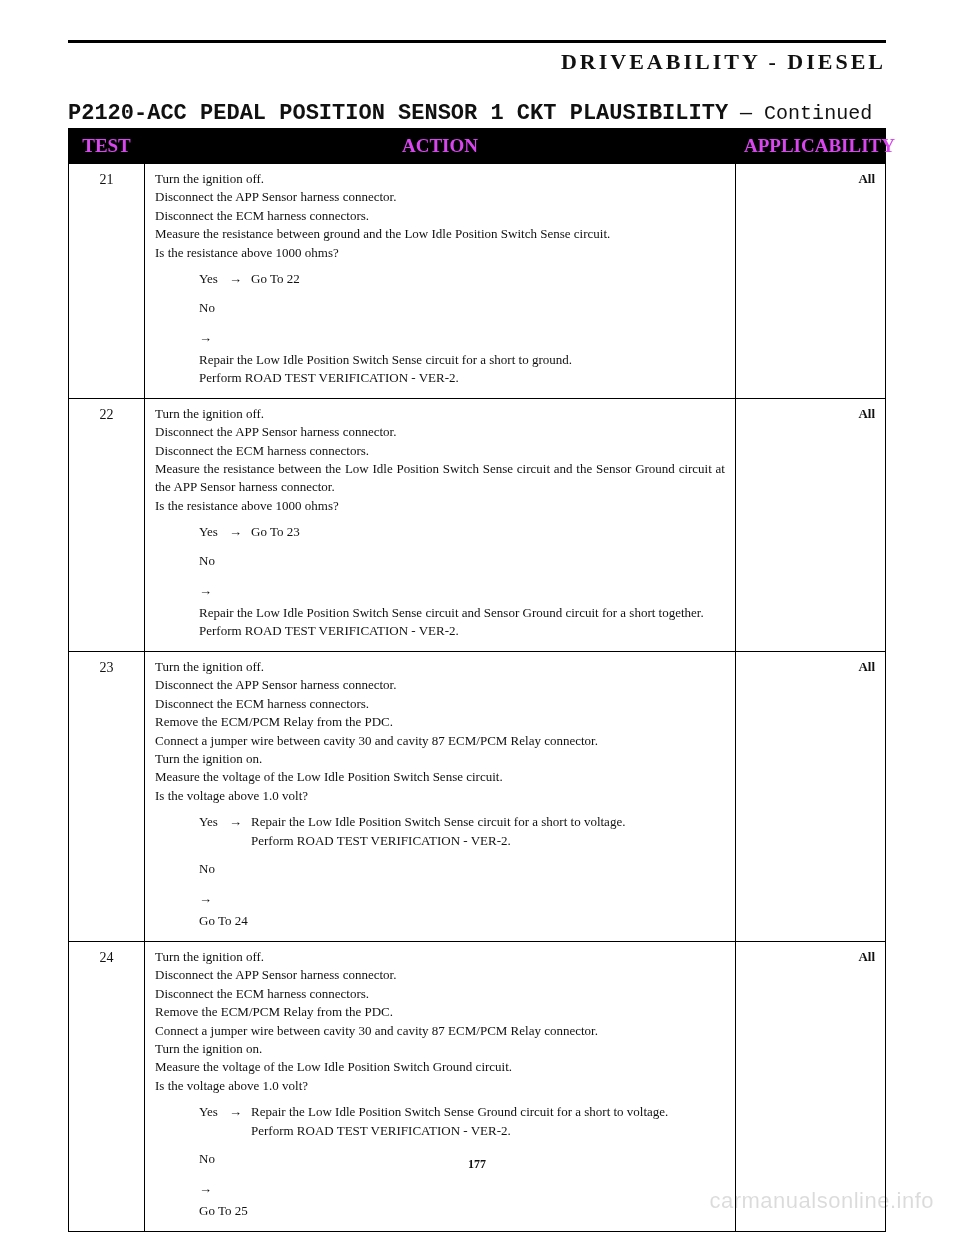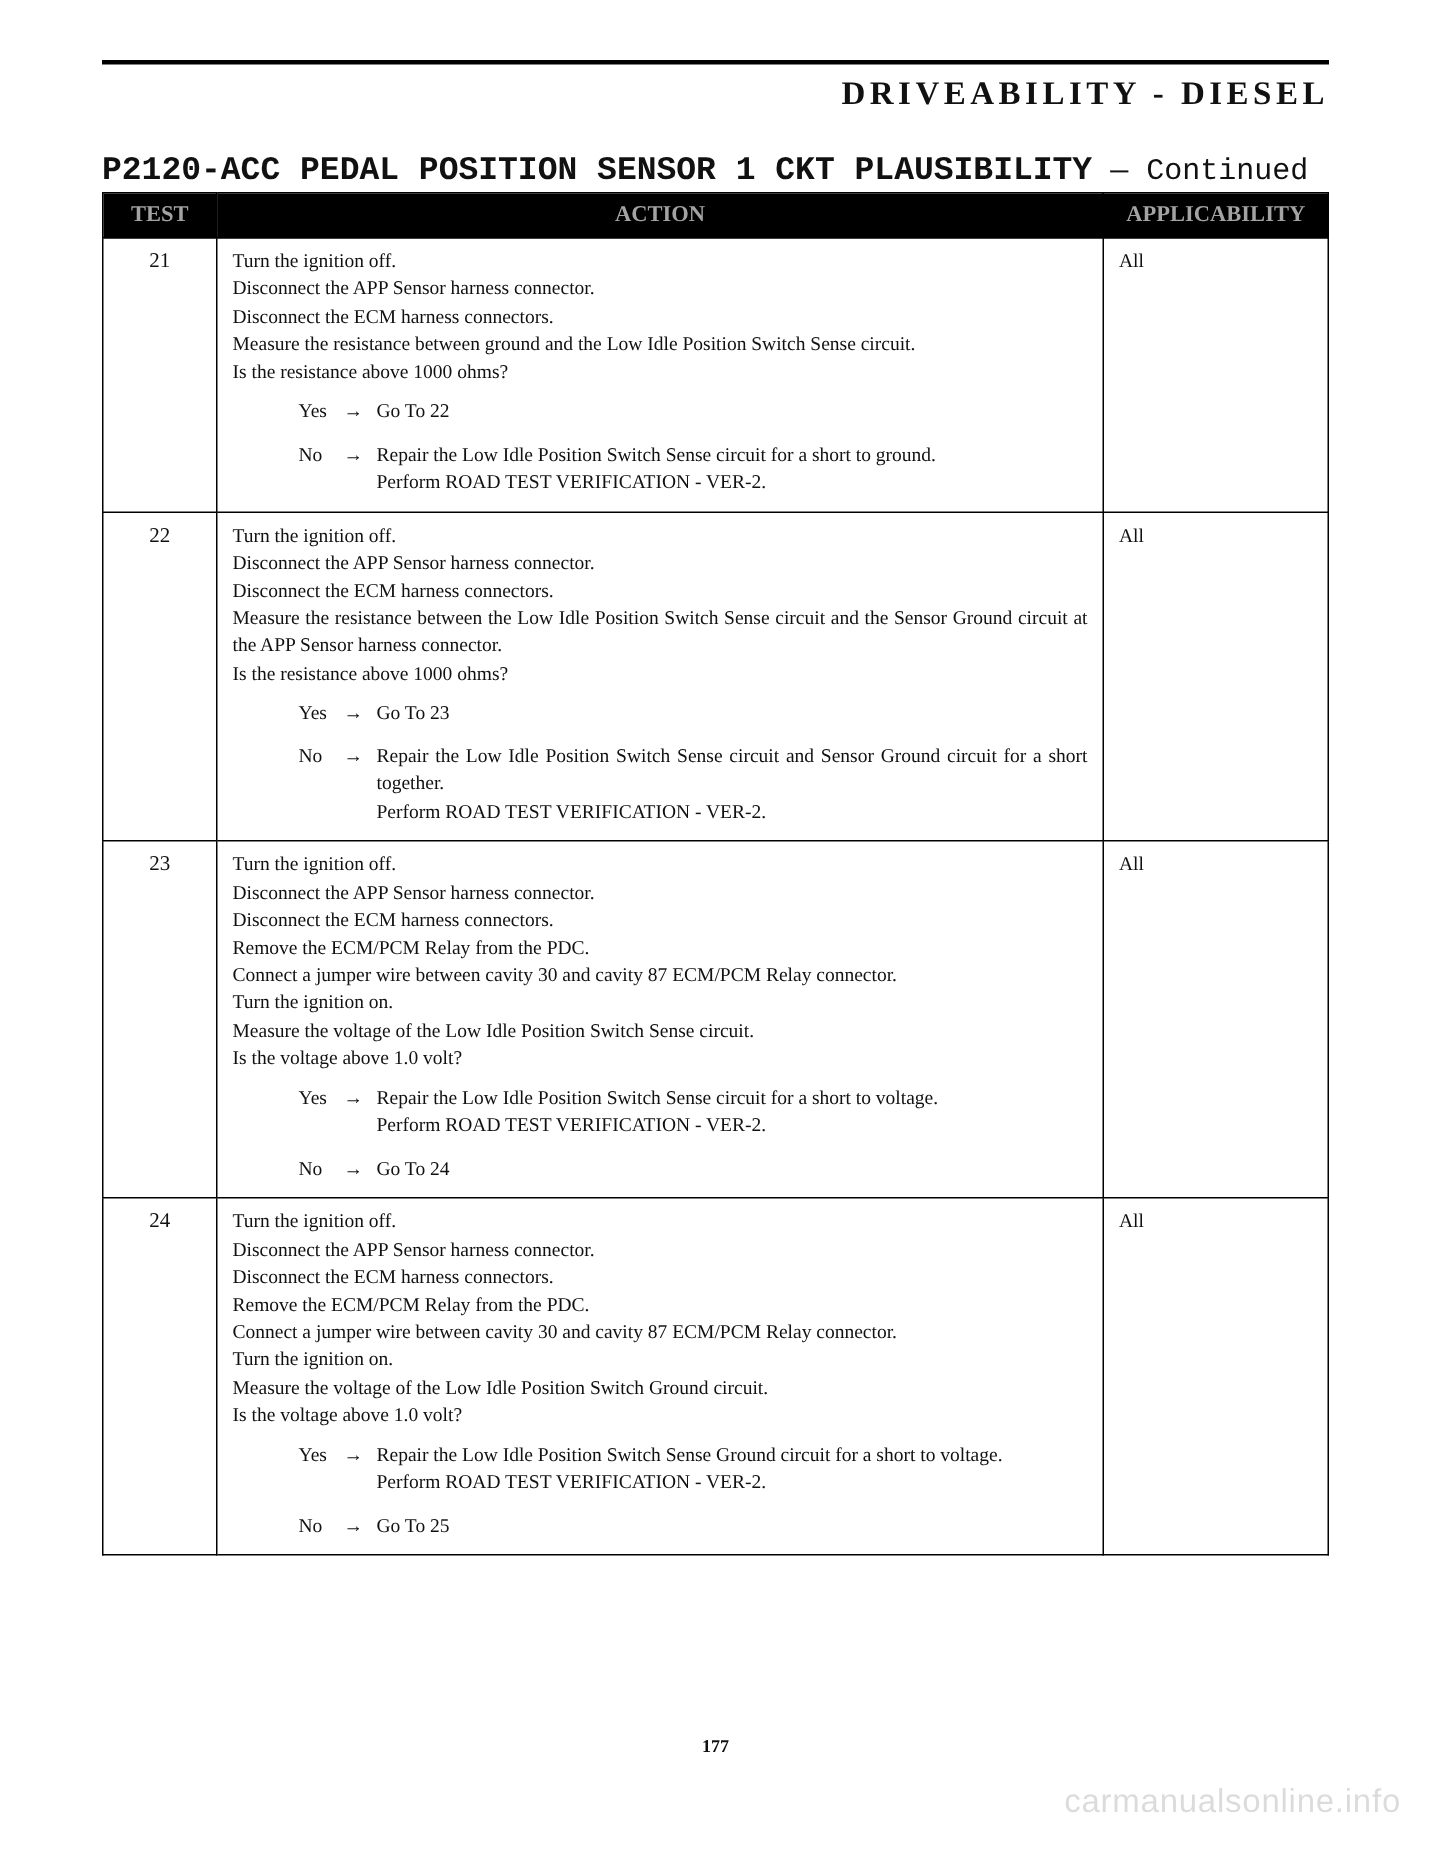--- a/index.html
+++ b/index.html
@@ -3,33 +3,33 @@
 <meta charset="utf-8">
 <style>
   * { margin: 0; padding: 0; box-sizing: border-box; }
   html, body { width: 960px; height: 1242px; background: #fff; font-family: Georgia, 'Times New Roman', serif; color: #111; }
   .page { position: relative; width: 954px; height: 1242px; padding: 40px 68px 0 68px; }
   .hdr-line { height: 3px; background: #000; margin-bottom: 6px; }
   .hdr-title { text-align: right; font-family: Georgia, serif; font-weight: bold; letter-spacing: 3px; font-size: 22px; margin-bottom: 26px; }
   .section-title { font-family: Liberation Mono, monospace; font-weight: bold; font-size: 22px; margin-bottom: 2px; }
   .section-title .cont { font-weight: normal; font-size: 20px; }
   table.diag { width: 100%; border-collapse: collapse; table-layout: fixed; }
-  table.diag th { background: #000; color: #a3a3a3; font-family: Georgia, serif; font-weight: bold; font-size: 15px; padding: 6px 8px; border: 1px solid #000; }
+  table.diag th { background: #000; color: #d946ef; font-family: Georgia, serif; font-weight: bold; font-size: 19px; padding: 6px 8px; border: 1px solid #000; }
   table.diag th.test { width: 76px; text-align: center; }
   table.diag th.action { text-align: center; }
   table.diag th.app { width: 150px; text-align: center; }
   table.diag td { border: 1px solid #000; vertical-align: top; font-size: 13px; line-height: 1.42; padding: 6px 10px 10px 10px; }
   table.diag td.testnum { text-align: center; font-size: 14px; padding-top: 6px; }
-  table.diag td.app { text-align: left; }
+  table.diag td.app { text-align: right; font-weight: bold; }
   .actlines { }
   .actlines p { margin: 0 0 0 0; text-align: justify; }
   .question { margin-top: 2px; }
   .answers { margin: 8px 0 0 44px; }
   .ansrow { display: flex; align-items: flex-start; margin-bottom: 10px; }
-  .ansrow:last-child { margin-bottom: 0; }
+  .ansrow:last-child { margin-bottom: 0; flex-direction: column; }
   .anslabel { width: 30px; flex: 0 0 30px; }
   .arrow { width: 22px; flex: 0 0 22px; font-family: Arial, sans-serif; }
   .anstext { flex: 1; text-align: justify; }
   .anstext p { margin: 0; }
   .pagenum { position: absolute; bottom: 70px; left: 0; right: 0; text-align: center; font-weight: bold; font-size: 12px; }
   .watermark { position: absolute; bottom: 28px; right: 20px; font-family: Arial, sans-serif; font-size: 22px; color: rgba(0,0,0,0.14); letter-spacing: 0.5px; }
 </style>
 </head>
 <body>
 

